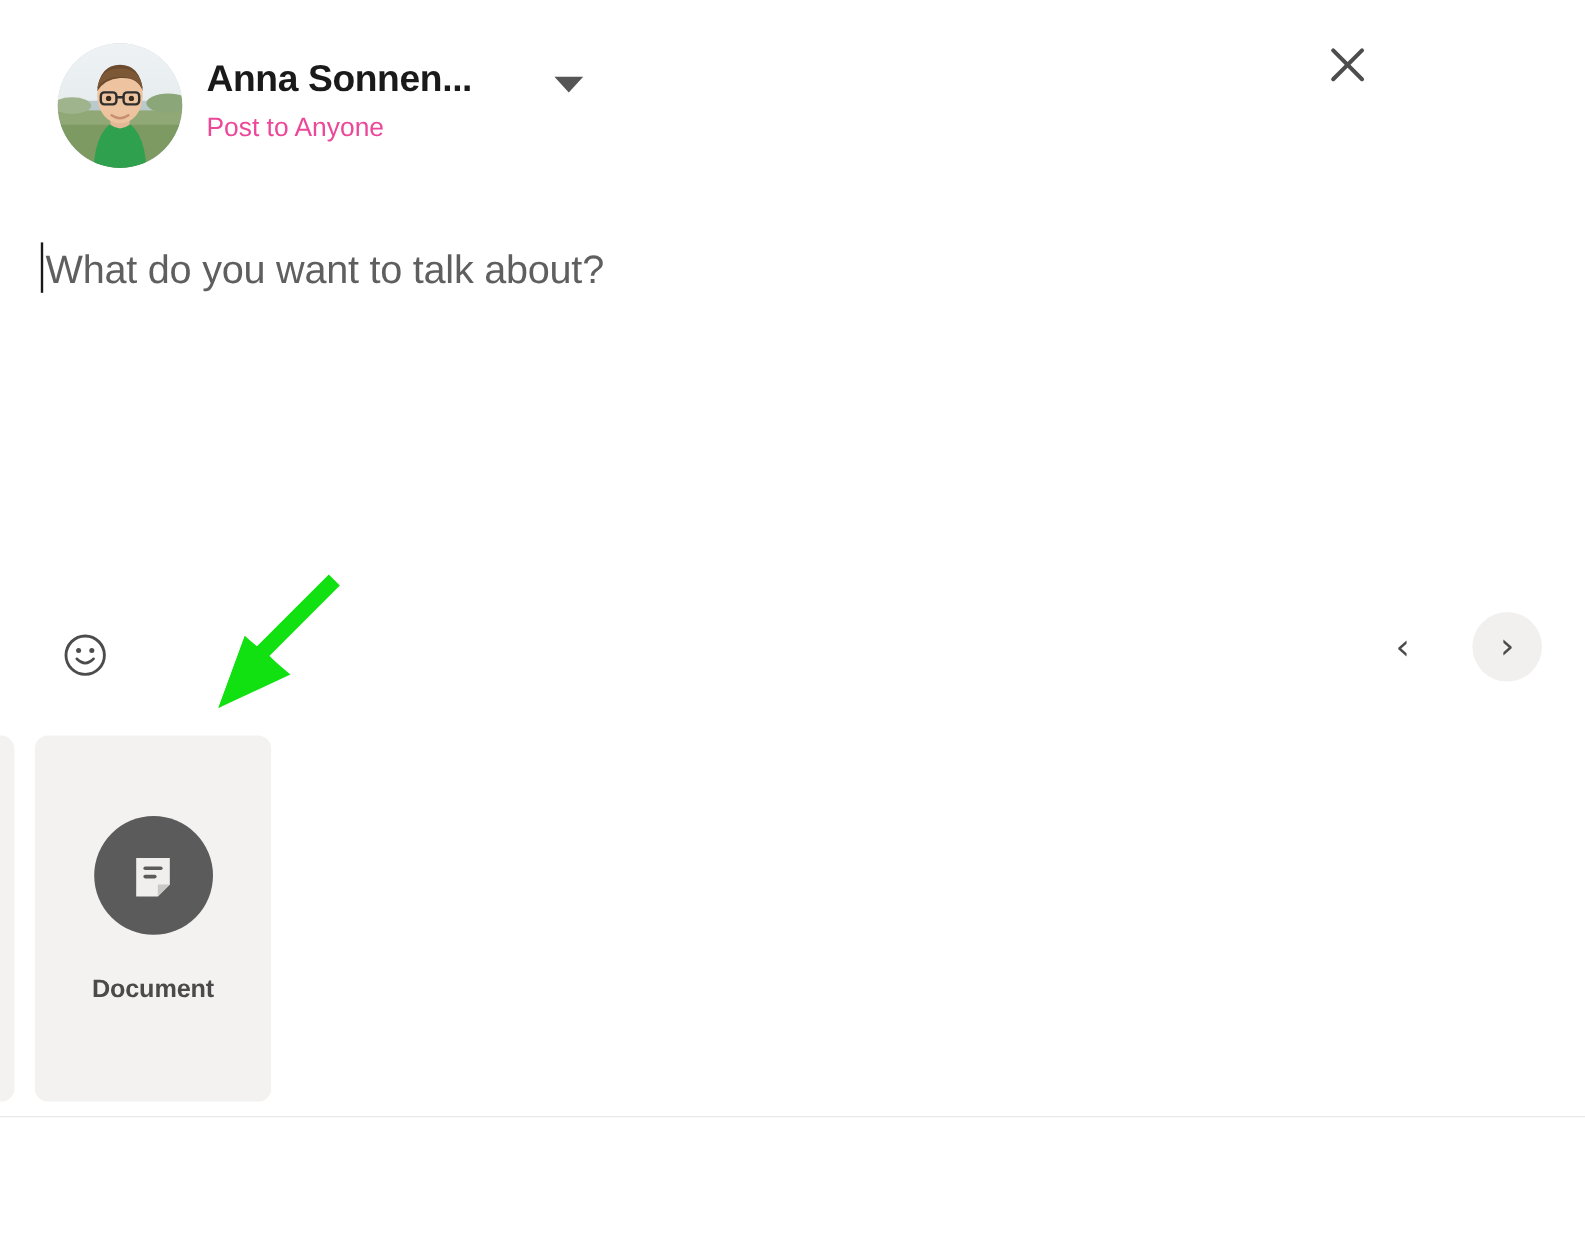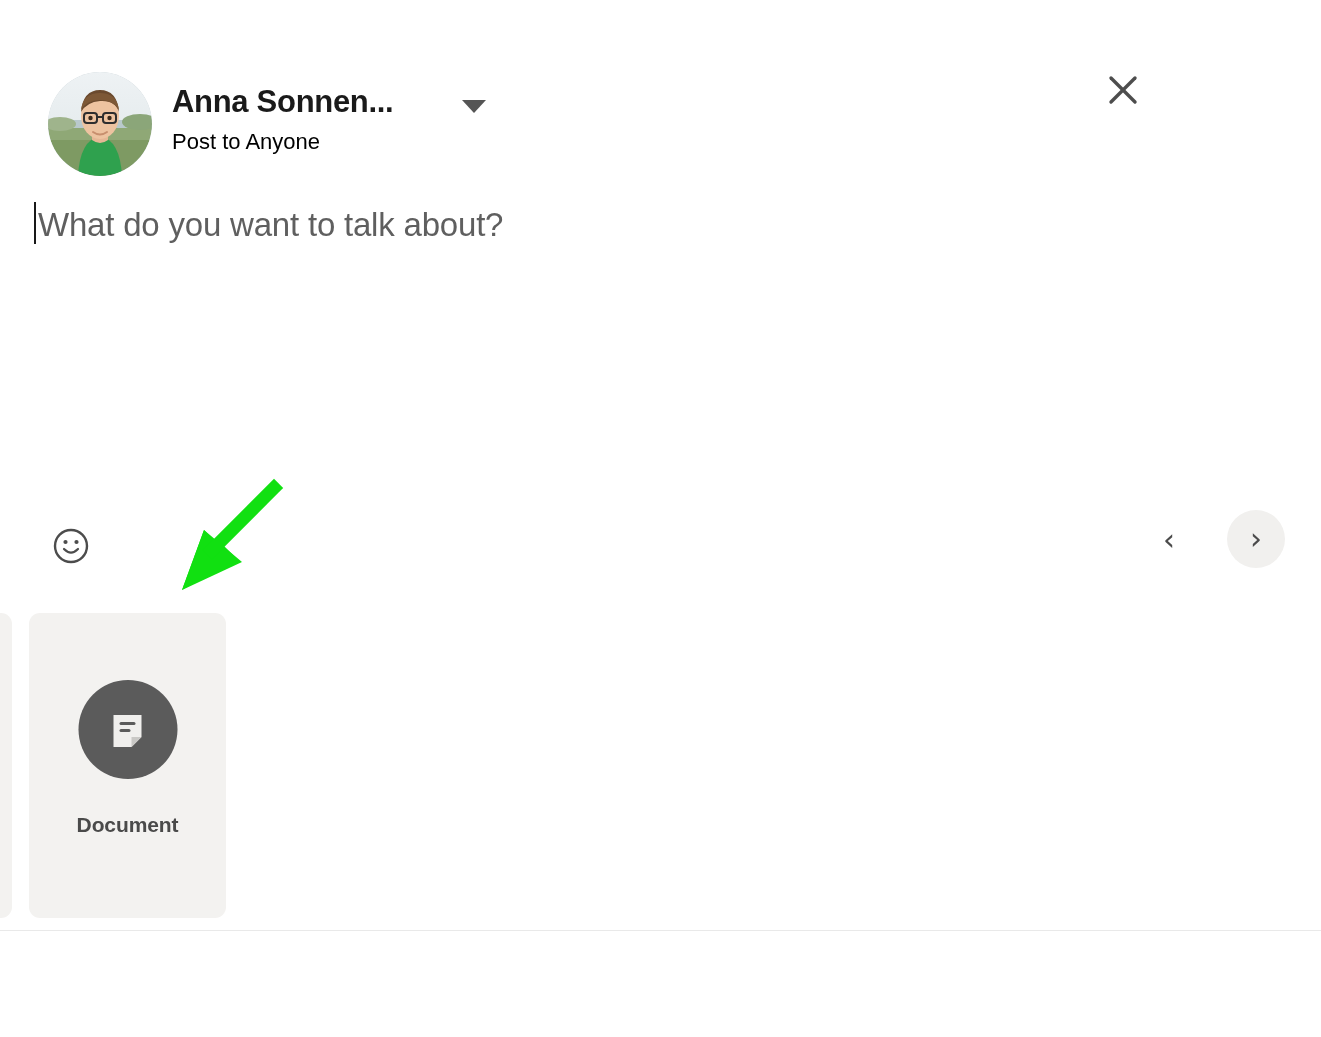--- a/index.html
+++ b/index.html
@@ -18,21 +18,20 @@
     height: 1037px;
     background: #ffffff;
   }
 
   
   #composer-header {
     position: absolute;
     left: 0; top: 0;
     width: 1181px;
     height: 160px;
-    margin-top: 36px;
   }
 
   #avatar {
     position: absolute;
     left: 48px; top: 36px;
     width: 104px; height: 104px;
     border-radius: 50%;
     overflow: hidden;
     background: #cfd8dc;
   }
@@ -57,21 +56,21 @@
     position: absolute;
     left: 458px; top: 56px;
     width: 32px; height: 28px;
     cursor: pointer;
   }
   #audience-chevron svg { display: block; }
 
   #audience-label {
     font-size: 22px;
     font-weight: normal;
-    color: #000000;
+    color: #ec4899;
     line-height: 32px;
     margin-top: 2px;
     white-space: nowrap;
   }
 
   #close-button {
     position: absolute;
     right: 26px; top: 24px;
     width: 64px; height: 60px;
     display: flex;

